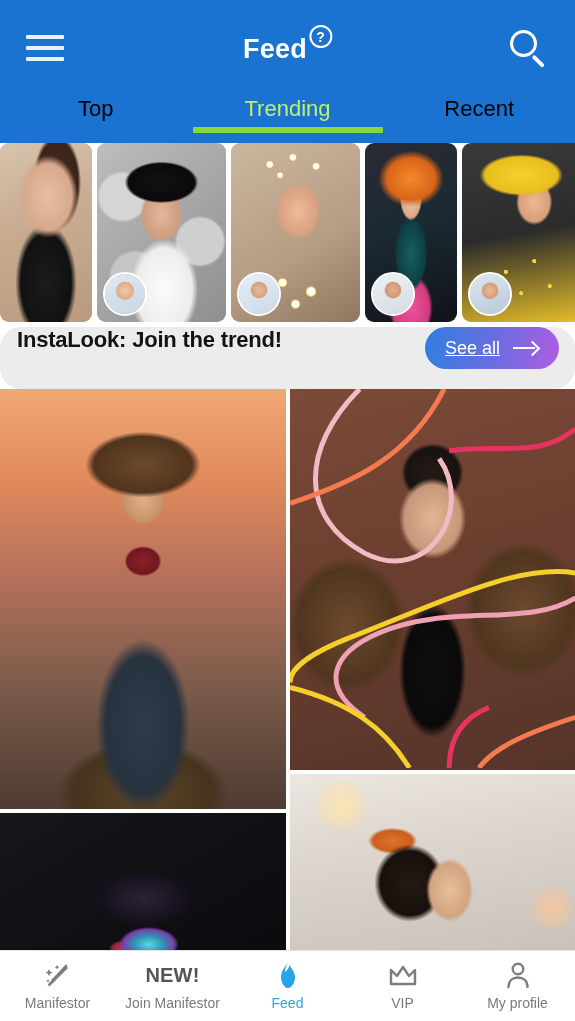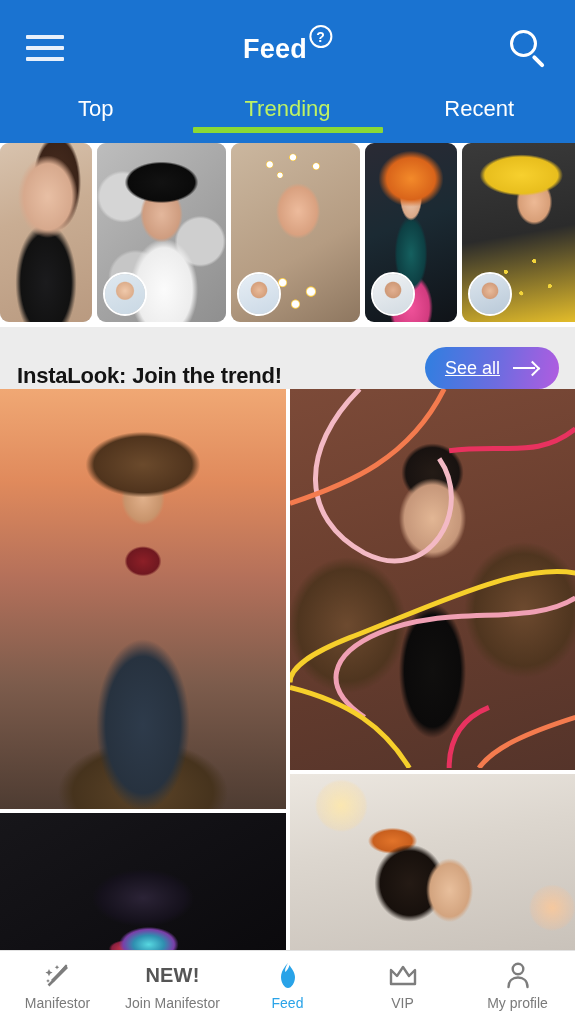--- a/index.html
+++ b/index.html
@@ -22,41 +22,41 @@
     width:23px; height:23px; border-radius:50%; border:2.2px solid #ffffff;
     color:#ffffff; font-size:14px; font-weight:bold; display:flex; align-items:center;
     justify-content:center; margin-top:-9px; cursor:pointer; line-height:1;
   }
   .search-icon { width:44px; height:44px; position:relative; cursor:pointer; }
   .search-icon .circ { position:absolute; left:5px; top:4px; width:27px; height:27px; border:3.6px solid #ffffff; border-radius:50%; }
   .search-icon .handle { position:absolute; left:28px; top:28px; width:15px; height:3.8px; background:#ffffff; transform:rotate(45deg); border-radius:2px; transform-origin:left center; }
 
   .tabs { display:flex; height:47px; align-items:flex-start; }
   .tab { flex:1; text-align:center; position:relative; cursor:pointer; }
-  .tab-label { font-size:22px; color:#ffffff; display:inline-block; padding-bottom:7px; }
+  .tab-label { font-size:22px; color:#000000; display:inline-block; padding-bottom:7px; }
   .tab.active .tab-label { color:#bef264; }
   .tab.active::after {
     content:""; position:absolute; left:50%; transform:translateX(-50%);
     bottom:-4px; width:190px; height:6px; background:#8bd836; border-radius:1px;
   }
 
   
   .stories { flex:0 0 184px; display:flex; gap:5px; padding:0 0 0 0; background:#ffffff; overflow:hidden; }
   .story { position:relative; flex:0 0 auto; width:92px; height:179px; border-radius:9px; overflow:hidden; background:#d9d9d9; }
   .story.wide { width:129px; }
   .avatar {
     position:absolute; left:6px; bottom:6px; width:44px; height:44px; border-radius:50%;
     border:2.5px solid #ffffff; overflow:hidden; background:#cfcfcf;
   }
   .avatar .inner { position:absolute; inset:0; }
 
   
   .banner {
-    flex:0 0 62px; background:#ececec; display:flex; align-items:flex-end;
-    justify-content:space-between; padding:0 16px 0 17px;
+    flex:0 0 62px; background:#ececec; display:flex; align-items:flex-start;
+    justify-content:space-between; padding:0 16px 0 17px;border-radius:21px;
   }
   .banner-title { font-size:22px; font-weight:bold; color:#131313; letter-spacing:-0.2px; }
   .see-all {
     display:flex; align-items:center; gap:13px; height:42px; padding:0 20px;
     border-radius:21px; background:linear-gradient(100deg,#2f7fe0 0%,#6e6ce0 55%,#b15ce0 100%);
     color:#ffffff; font-size:18px; cursor:pointer; border:none;text-decoration:underline;
   }
   .arrow { position:relative; width:26px; height:12px; }
   .arrow::before { content:""; position:absolute; left:0; top:5px; width:22px; height:2.4px; background:#fff; }
   .arrow::after { content:""; position:absolute; right:1px; top:1.2px; width:9px; height:9px; border-top:2.4px solid #fff; border-right:2.4px solid #fff; transform:rotate(45deg); }

